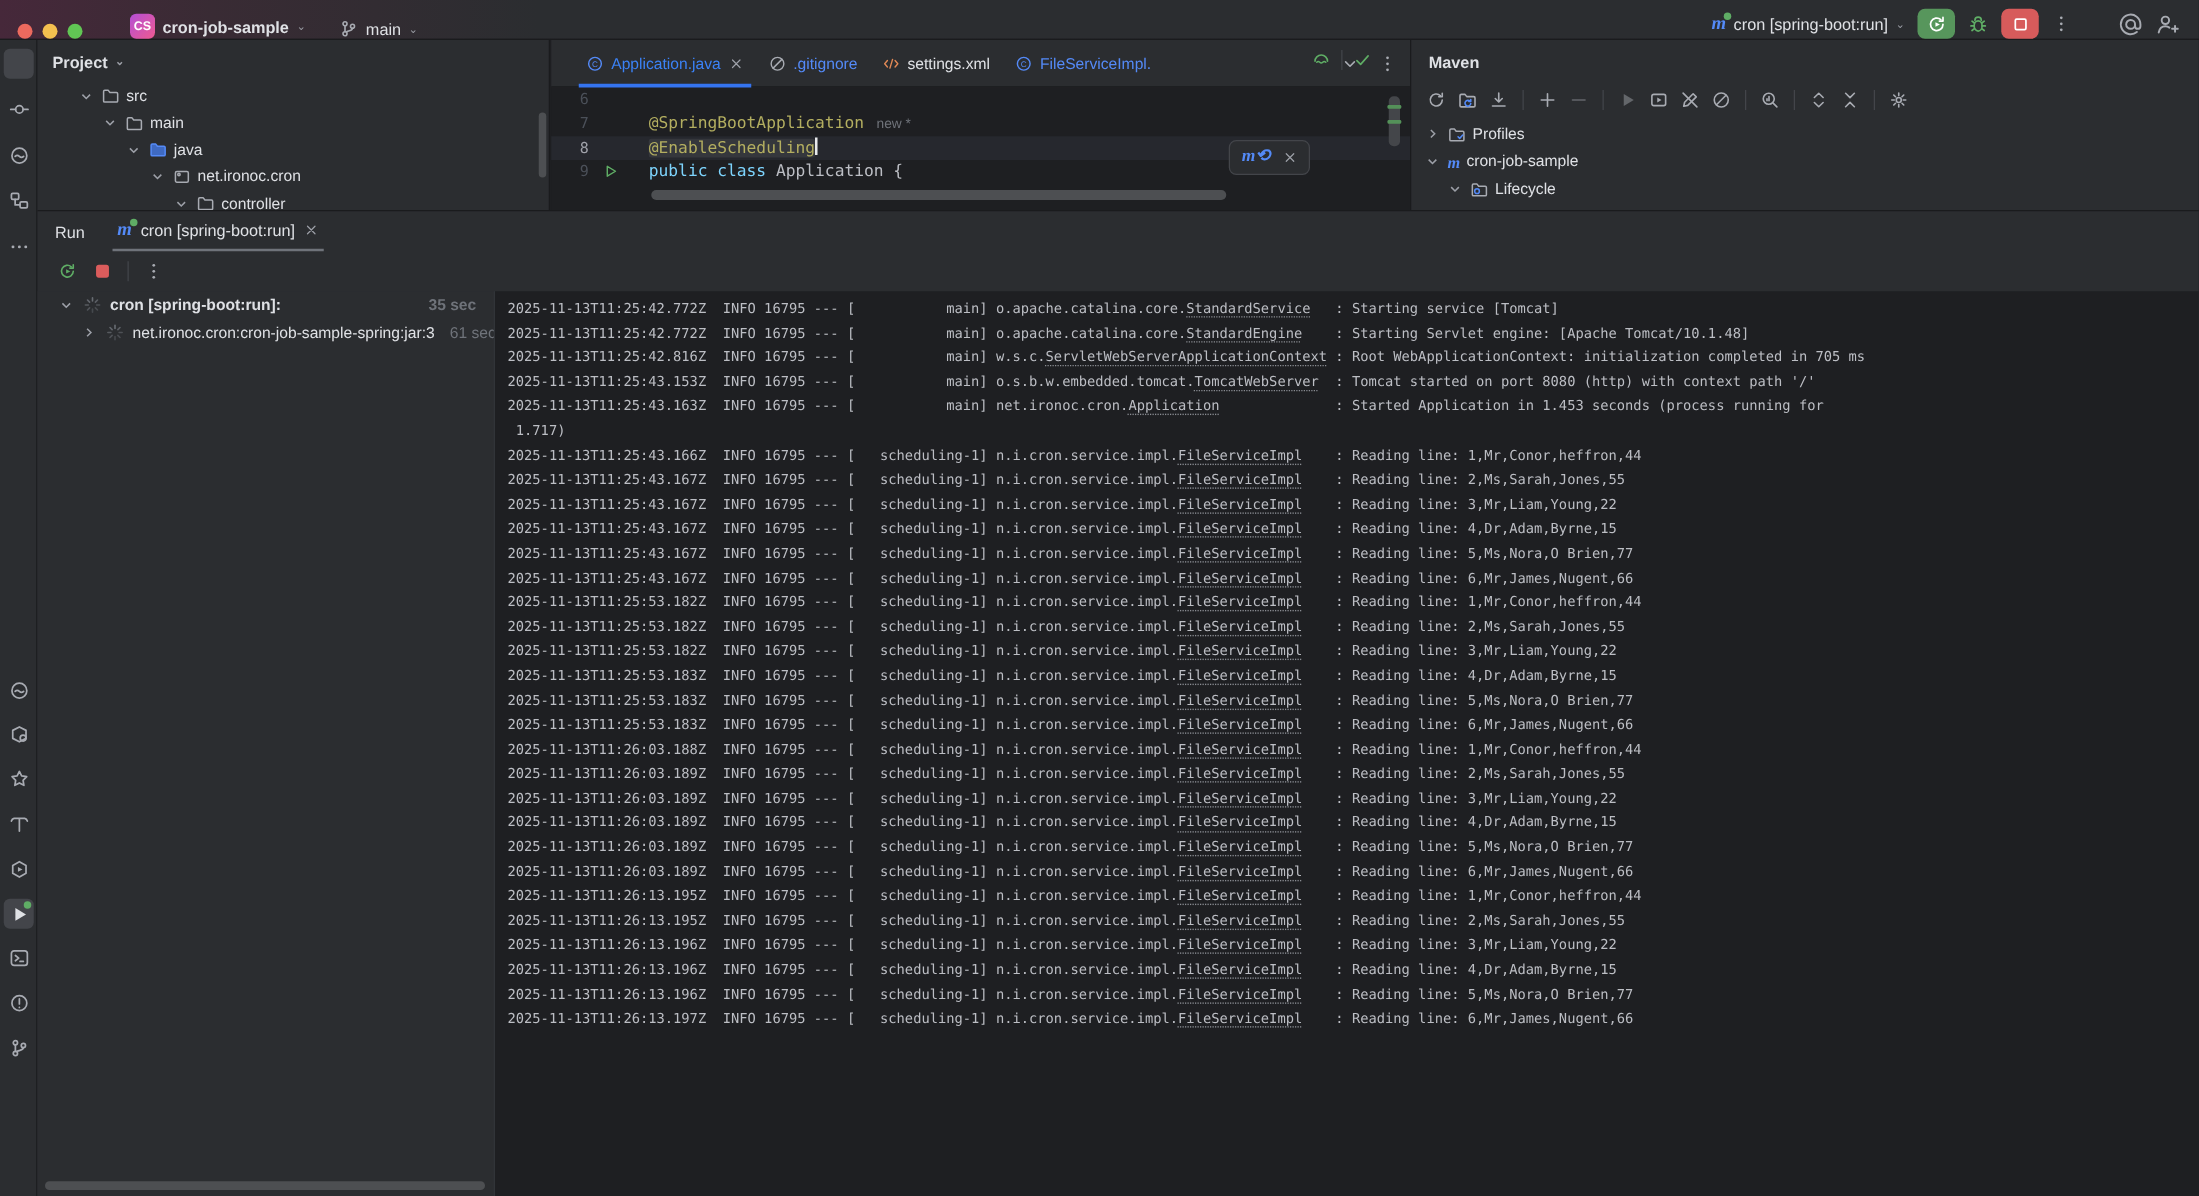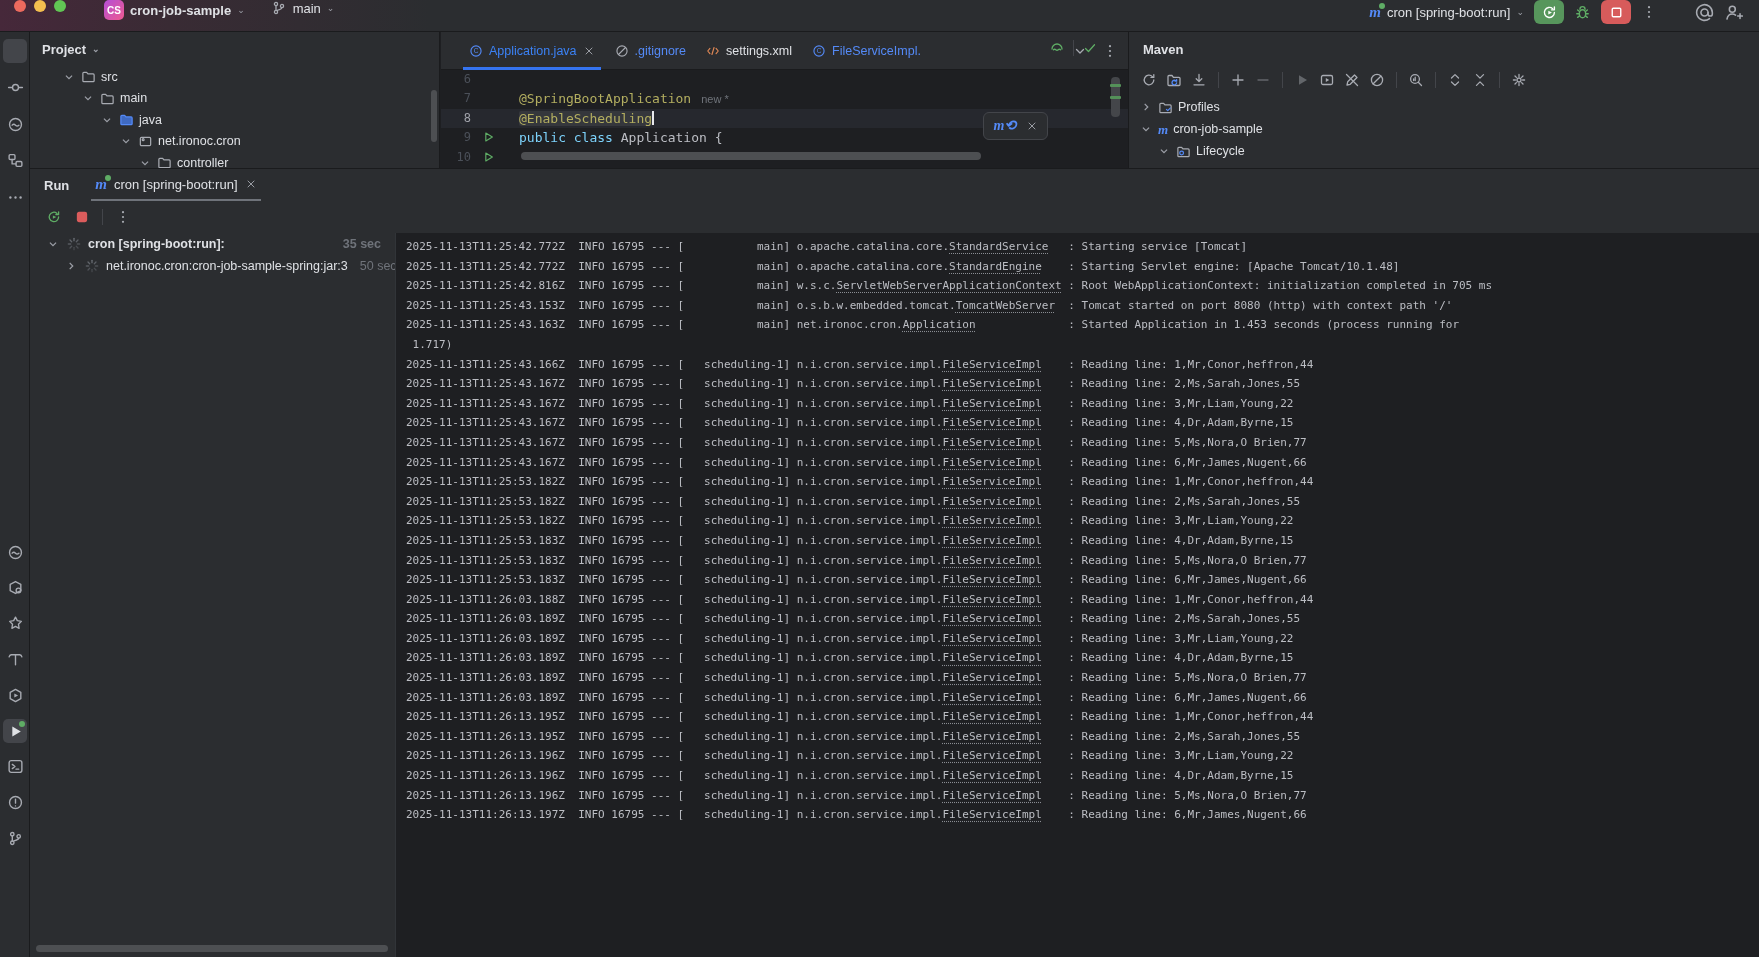--- a/index.html
+++ b/index.html
@@ -6,21 +6,21 @@
   html,body { width:1759px; height:957px; overflow:hidden; background:#1e1f22;
     font-family:"Liberation Sans", sans-serif; color:#dfe1e5; font-size:13px; }
   svg { display:block; }
   .ic { display:inline-flex; width:16px; height:16px; color:#a8abb2; flex:0 0 auto; }
   .ic svg { width:100%; height:100%; stroke:currentColor; fill:none; stroke-width:1.3; stroke-linecap:round; stroke-linejoin:round; }
   .dim { opacity:.45; }
 
   
   #titlebar { position:absolute; left:0; top:0; width:1759px; height:32px;
     background:linear-gradient(90deg,#46283a 0,#392b34 170px,#2b2d30 430px,#2b2d30 100%);
-    display:flex; align-items:flex-start; border-bottom:1px solid #1a1b1d; }
+    display:flex; align-items:flex-end; border-bottom:1px solid #1a1b1d; }
   .traffic { display:flex; gap:8px; margin-left:14px; }
   .tl { width:12px; height:12px; border-radius:50%; }
   .chip { display:flex; align-items:center; gap:6px; margin-left:38px; cursor:default; }
   .badge { width:20px; height:20px; border-radius:5px; background:linear-gradient(135deg,#b44fd6,#ef5a90);
     color:#fff; font-weight:bold; font-size:10px; display:flex; align-items:center; justify-content:center; }
   .tbtext { font-weight:bold; font-size:13px; }
   .chev { color:#9da0a8; font-size:9px; }
   .tb-right { margin-left:auto; display:flex; align-items:center; gap:10px; margin-right:16px; }
   .runcfg { display:flex; align-items:center; gap:6px; }
   .mave { position:relative; font-family:"Liberation Serif",serif; font-style:italic; font-weight:bold; color:#548af7; font-size:15px; line-height:1; }
@@ -74,21 +74,21 @@
   #mvn-chip .close { width:12px; height:12px; color:#9da0a8; }
 
   #maven { position:absolute; left:1128px; top:32px; width:631px; height:136px; background:#2b2d30; border-left:1px solid #1a1b1d; overflow:hidden; }
   #mvn-toolbar { display:flex; align-items:center; gap:9px; padding:6px 12px 8px; }
   #mvn-toolbar .sep { width:1px; height:16px; background:#43454a; margin:0 2px; }
   #maven .tree-row { height:22px; }
 
   
   #run { position:absolute; left:30px; top:168px; width:1729px; height:789px; background:#2b2d30; border-top:1px solid #1a1b1d; }
   #run-tabs { height:32px; display:flex; align-items:center; padding-left:14px; gap:22px; }
-  #run-title { font-weight:bold; }
+  #run-title { font-weight:normal; }
   .runtab { display:flex; align-items:center; gap:7px; height:32px; padding:0 4px; border-bottom:2px solid #6f737a; font-size:13px; }
   .runtab .close { width:12px; height:12px; color:#9da0a8; }
   #run-toolbar { height:32px; display:flex; align-items:center; gap:12px; padding-left:16px; }
   #run-toolbar .sep { width:1px; height:16px; background:#43454a; }
   #run-toolbar .stopic { color:#db5c5c; }
   #run-toolbar .rerunic { color:#5fad65; }
   #run-body { position:absolute; left:0; top:64px; right:0; bottom:0; display:flex; }
   #run-tree { width:366px; background:#2b2d30; position:relative; border-right:1px solid #313438; }
   .rt-row { height:22px; display:flex; align-items:center; gap:6px; padding-left:16px; white-space:nowrap; overflow:hidden; font-size:12.5px; position:relative; }
   .rt-row.b { font-weight:bold; }
@@ -424,23 +424,20 @@
         </span>
       </div>
     </div>
   <div id="code">
       <div class="cl-row"><span class="gut">6</span><span class="codetext"></span></div>
       <div class="cl-row"><span class="gut">7</span><span class="codetext"><span class="ann">@SpringBootApplication</span><span class="hint">new *</span></span></div>
       <div class="cl-row current"><span class="gut">8</span><span class="codetext"><span class="ann boxhl">@EnableScheduling</span><span class="caret"></span></span></div>
       <div class="cl-row"><span class="gut">9</span><span class="ic runico"><svg viewBox="0 0 16 16">
             <path d="M5.5 3.5v9L13 8z"></path>
           </svg></span><span class="codetext"><span class="kw">public class </span><span class="pl">Application {</span></span></div>
-      <div class="cl-row"><span class="gut">10</span><span class="ic runico"><svg viewBox="0 0 16 16">
-            <path d="M5.5 3.5v9L13 8z"></path>
-          </svg></span><span class="codetext"></span></div>
     </div>
   <div id="mvn-chip">
     <span class="mave" style="font-size:14px">m⟲</span>
     <span class="ic close">
         <svg viewBox="0 0 16 16">
           <path d="M4 4l8 8M12 4l-8 8"></path>
         </svg>
       </span>
   </div>
   <div id="inspect">
@@ -662,21 +659,21 @@
                   <path d="M2.3 8h2.4" opacity=".65"></path>
                   <path d="M11.3 8h2.4" opacity=".5"></path>
                   <path d="m4 4 1.7 1.7" opacity=".8"></path>
                   <path d="m10.3 10.3 1.7 1.7" opacity=".45"></path>
                   <path d="m4 12 1.7-1.7" opacity=".55"></path>
                   <path d="m10.3 5.7 1.7-1.7" opacity=".7"></path>
                 </g>
               </svg>
             </span>
             <span>net.ironoc.cron:cron-job-sample-spring:jar:3</span>
-            <span class="rt-time">50 sec</span>
+            <span class="rt-time">61 sec</span>
           </div>
         </div>
       <div id="rt-hscroll"></div>
     </div>
     <div id="console">
         <div class="clog">2025-11-13T11:25:42.772Z  INFO 16795 --- [           main] o.apache.catalina.core.<span class="lglink">StandardService</span>   : Starting service [Tomcat]</div>
         <div class="clog">2025-11-13T11:25:42.772Z  INFO 16795 --- [           main] o.apache.catalina.core.<span class="lglink">StandardEngine</span>    : Starting Servlet engine: [Apache Tomcat/10.1.48]</div>
         <div class="clog">2025-11-13T11:25:42.816Z  INFO 16795 --- [           main] w.s.c.<span class="lglink">ServletWebServerApplicationContext</span> : Root WebApplicationContext: initialization completed in 705 ms</div>
         <div class="clog">2025-11-13T11:25:43.153Z  INFO 16795 --- [           main] o.s.b.w.embedded.tomcat.<span class="lglink">TomcatWebServer</span>  : Tomcat started on port 8080 (http) with context path '/'</div>
         <div class="clog">2025-11-13T11:25:43.163Z  INFO 16795 --- [           main] net.ironoc.cron.<span class="lglink">Application</span>              : Started Application in 1.453 seconds (process running for</div>

